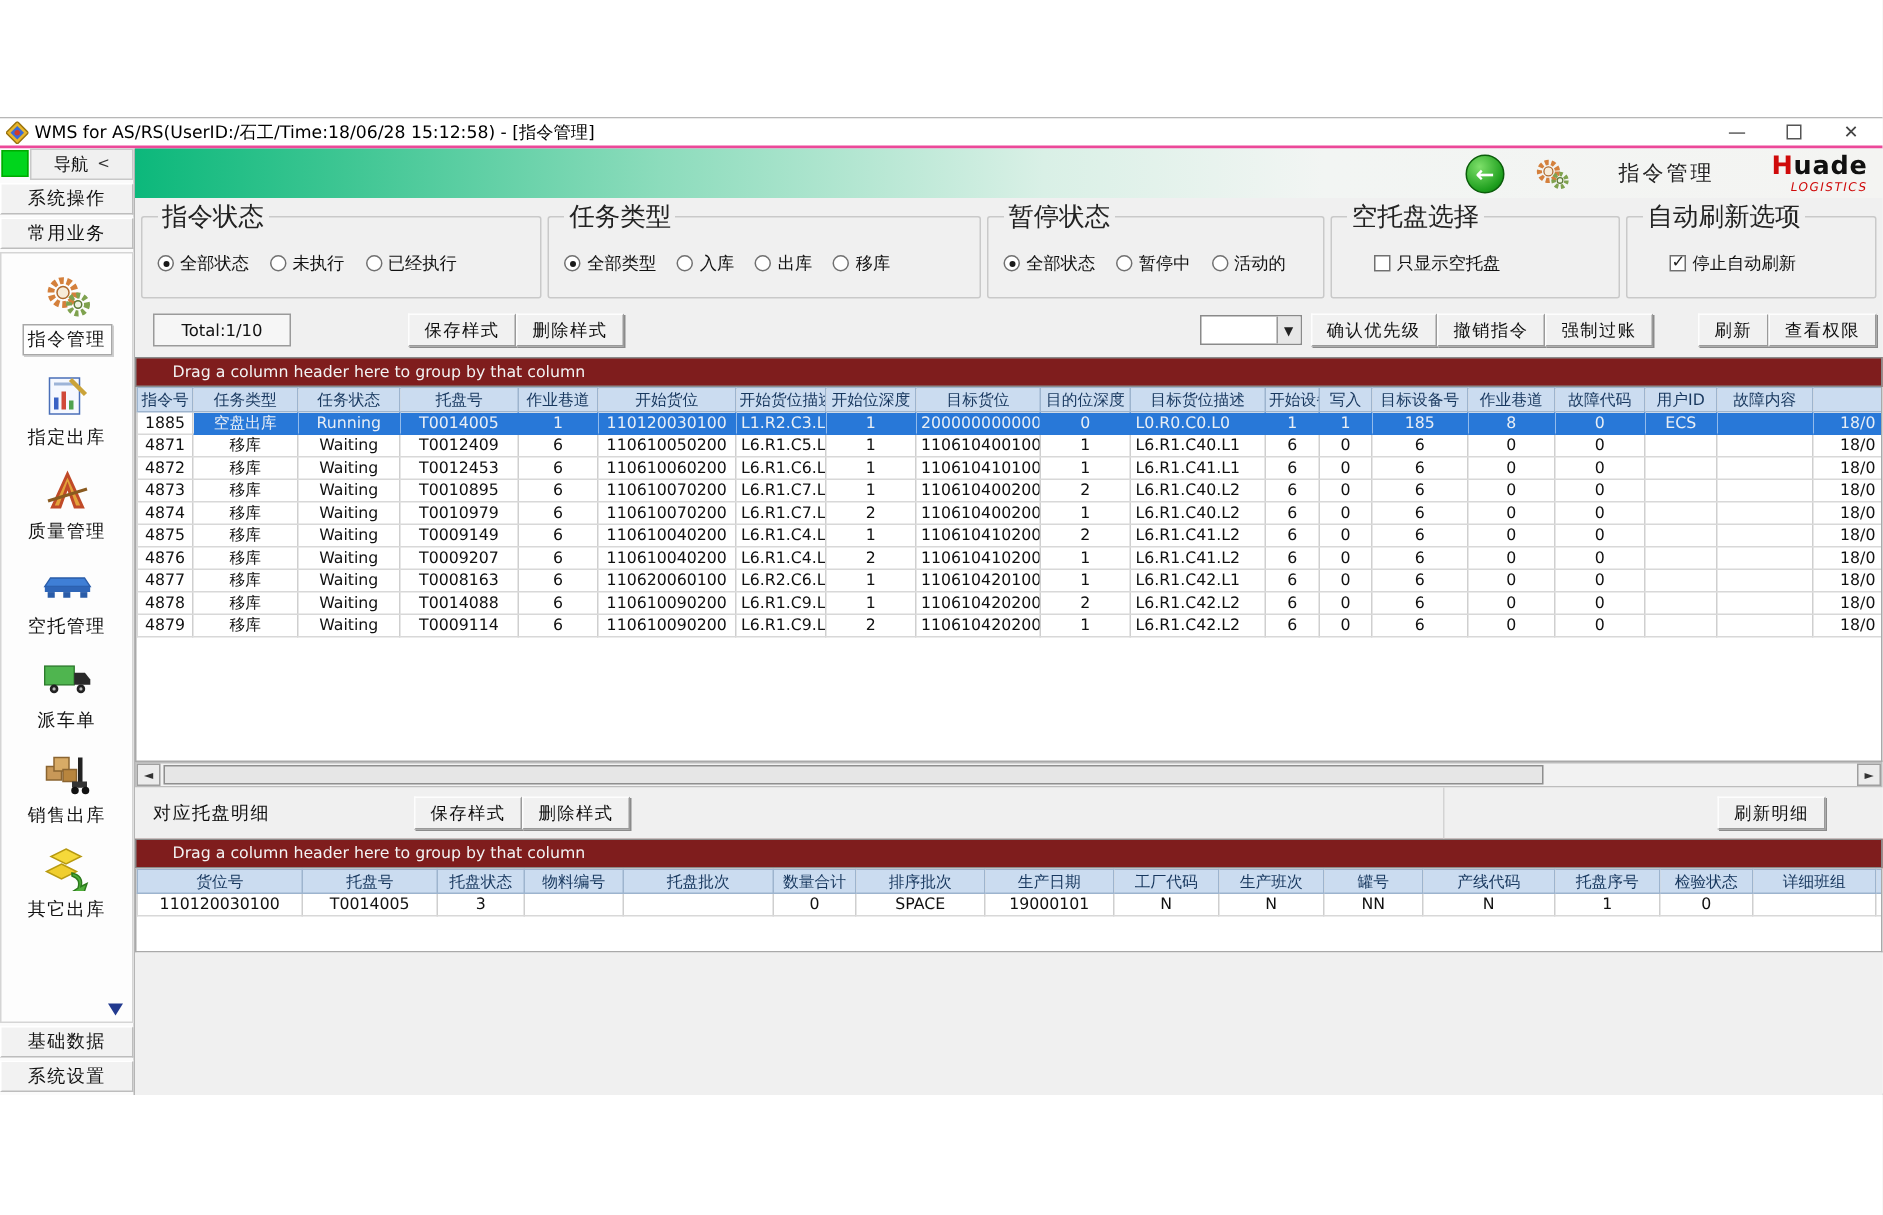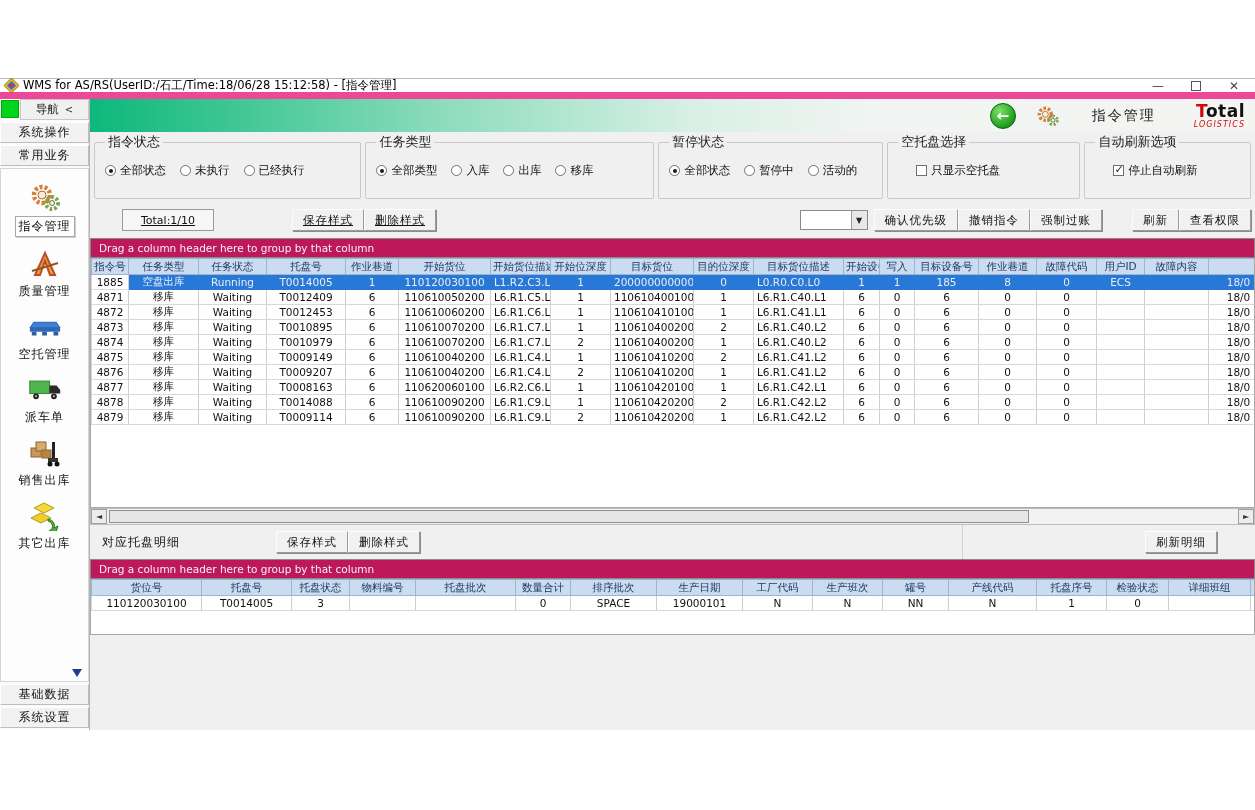--- a/index.html
+++ b/index.html
@@ -5,21 +5,21 @@
   * { box-sizing: border-box; }
   html,body { margin:0; padding:0; }
   body {
     width:1255px; height:810px; background:#ffffff; overflow:hidden;
     font-family:"DejaVu Sans","Liberation Sans",sans-serif; font-size:11px; color:#111;
     position:relative;
   }
   .window { position:absolute; left:0; top:78px; width:1255px; height:652px;
     background:#f0f0f0; border:1px solid #b7b7b7; border-left:none; border-right:none; }
   
-  .titlebar { height:20px; background:#ffffff; display:flex; align-items:center; padding:0 4px; border-bottom:7px solid #ec4899; }
+  .titlebar { height:20px; background:#ffffff; display:flex; align-items:center; padding:0 4px; border-bottom:2px solid #ec4899; }
   .titlebar .appicon { width:15px; height:15px; margin-right:4px; flex:0 0 auto; }
   .titlebar .title { font-size:11.5px; color:#000; white-space:nowrap; }
   .win-controls { margin-left:auto; display:flex; gap:26px; padding-right:10px; }
   .win-btn { font-size:12px; color:#444; width:14px; text-align:center; cursor:default; line-height:14px; }
   .win-restore { font-size:10px; border:1px solid #555; width:10px; height:10px; margin-top:2px; }
   
   .appbody { display:flex; height:631px; }
   .sidebar { width:90px; flex:0 0 90px; background:#fbfbfb; border-right:1px solid #b5b5b5; display:flex; flex-direction:column; }
   .nav-head { display:flex; height:21px; }
   .green-sq { width:18px; height:18px; background:#00d51c; border:1px solid #0a0; margin:1px; }
@@ -40,41 +40,41 @@
   .back-btn { width:26px; height:26px; border-radius:50%; background:radial-gradient(circle at 35% 30%, #7ee06a, #1d9e1d 70%, #0c6b0c); border:1px solid #0a5c0a;
     color:#fff; display:flex; align-items:center; justify-content:center; font-size:15px; font-weight:bold; }
   .banner-title { font-size:14px; color:#222; letter-spacing:2px; margin:0 14px; }
   .logo { line-height:1; text-align:right; margin-left:6px; }
   .logo-top { font-size:17px; font-weight:bold; color:#111; letter-spacing:0.5px; }
   .logo-top::first-letter { color:#cf0a0a; }
   .logo-bottom { font-size:8px; font-style:italic; font-weight:normal; color:#cf0a0a; letter-spacing:1px; margin-top:1px; }
   
   .filters { height:70px; flex:0 0 70px; display:flex; gap:4px; padding:1px 4px 3px 4px; background:#f0f0f0; }
   fieldset.fgroup { border:1px solid #c9c9c9; border-radius:2px; margin:0; padding:2px 6px 2px 10px; background:#f0f0f0; }
-  fieldset.fgroup legend { font-size:13px; padding:0 3px; color:#222; }
+  fieldset.fgroup legend { font-size:17px; padding:0 3px; color:#222; }
   .fg-row { display:flex; align-items:center; gap:14px; margin-top:10px; flex-wrap:nowrap; }
   .opt { display:flex; align-items:center; gap:4px; white-space:nowrap; font-size:11.5px; }
   .radio { width:11px; height:11px; border-radius:50%; background:#fff; border:1px solid #707070; position:relative; flex:0 0 auto; }
   .radio.checked::after { content:""; position:absolute; left:2.5px; top:2.5px; width:4px; height:4px; border-radius:50%; background:#1a1a1a; }
   .checkbox { width:11px; height:11px; background:#fff; border:1px solid #707070; position:relative; flex:0 0 auto; }
   .checkbox.checked::after { content:"✓"; position:absolute; left:0px; top:-3px; font-size:11px; color:#222; }
   .fw-1 { flex:2.35; } .fw-2 { flex:2.55; } .fw-3 { flex:1.95; } .fw-4 { flex:1.65; } .fw-5 { flex:1.4; }
   .fg-center { justify-content:flex-start; padding-left:18px; }
   
-  .toolbar { height:36px; flex:0 0 36px; background:#f0f0f0; display:flex; align-items:center; padding:0 20px; position:relative;text-decoration:underline; }
+  .toolbar { height:36px; flex:0 0 36px; background:#f0f0f0; display:flex; align-items:center; padding:0 0; position:relative; }
   .total-box { width:92px; height:22px; border:1px solid #9a9a9a; background:#f6f6f6; display:flex; align-items:center; justify-content:center; font-size:11px; margin-left:12px; }
   .btn { height:22px; background:#f1f1f1; border:1px solid #9a9a9a; border-top-color:#fdfdfd; border-left-color:#fdfdfd;
     box-shadow:1px 1px 0 #8b8b8b; font-size:11.5px; padding:0 10px; display:flex; align-items:center; justify-content:center; white-space:nowrap; letter-spacing:1px; }
   .style-btns { display:flex; margin-left:78px; }
   .right-cluster { position:absolute; right:4px; display:flex; align-items:center; }
   .dropdown { width:68px; height:20px; background:#fff; border:1px solid #8a8a8a; display:flex; align-items:center; justify-content:flex-end; margin-right:6px; }
   .dd-arrow { width:16px; height:18px; background:#e7e7e7; border-left:1px solid #9a9a9a; display:flex; align-items:center; justify-content:center; font-size:8px; color:#222; }
   .gap12 { width:30px; }
   
-  .grouphint { height:20px; flex:0 0 20px; background:#be185d; color:#f3f3f3; display:flex; align-items:center; padding-left:8px; font-size:10.5px; border:1px solid #8a8a8a; }
+  .grouphint { height:20px; flex:0 0 20px; background:#7f1d1d; color:#f3f3f3; display:flex; align-items:center; padding-left:24px; font-size:10.5px; border:1px solid #8a8a8a; }
   
   .gridwrap { flex:0 0 250px; height:250px; background:#fff; overflow:hidden; border:1px solid #a9a9a9; border-top:none; position:relative; }
   table.grid { border-collapse:collapse; table-layout:fixed; font-size:10.5px; }
   table.grid th { background:#cbdcf0; color:#17375e; font-weight:normal; border:1px solid #9db4ce; height:16px; padding:0 2px; overflow:hidden; white-space:nowrap; }
   table.grid td { border:1px solid #d8d8d8; border-right-color:#cfcfcf; height:15px; padding:0 3px; text-align:center; overflow:hidden; white-space:nowrap; background:#fff; }
   table.grid td.left { text-align:left; }
   table.grid tr.sel td.hl { background:#2878d8; color:#e8eef5; border-color:#2878d8; }
   
   .hscroll { height:17px; flex:0 0 17px; background:#f2f2f2; border:1px solid #bdbdbd; display:flex; align-items:center; }
   .sb-btn { width:16px; height:15px; background:#ececec; border:1px solid #9f9f9f; font-size:8px; display:flex; align-items:center; justify-content:center; color:#333; flex:0 0 auto; }
@@ -132,20 +132,33 @@
                 <circle cx="13" cy="13" r="8" fill="none" stroke="#d4803c" stroke-width="4.5" stroke-dasharray="3 2"></circle>
                 <circle cx="13" cy="13" r="4" fill="#f7ecd9" stroke="#b06a2e"></circle>
                 <circle cx="23" cy="21" r="6" fill="none" stroke="#7fa24f" stroke-width="4" stroke-dasharray="2.5 2"></circle>
                 <circle cx="23" cy="21" r="2.5" fill="#eef3e2" stroke="#5d7a38"></circle>
               </svg>
             </span>
             <div class="lbl">指令管理</div>
           </div>
           <div class="side-item">
             <span class="icon">
+              <svg width="32" height="30" viewBox="0 0 32 30">
+                <rect x="4" y="3" width="20" height="24" fill="#f5f8ff" stroke="#4a6fb8"></rect>
+                <rect x="7" y="16" width="3" height="8" fill="#3a62c4"></rect>
+                <rect x="12" y="12" width="3" height="12" fill="#d0483a"></rect>
+                <rect x="17" y="18" width="3" height="6" fill="#4fa24f"></rect>
+                <rect x="7" y="6" width="14" height="2" fill="#9db4d8"></rect>
+                <line x1="18" y1="4" x2="28" y2="14" stroke="#caa33a" stroke-width="3"></line>
+              </svg>
+            </span>
+            <div class="lbl">指定出库</div>
+          </div>
+          <div class="side-item">
+            <span class="icon">
               <svg width="34" height="30" viewBox="0 0 34 30">
                 <path d="M17 4 L7 26 L12 26 L17 12 L22 26 L27 26 Z" fill="#e2a23a" stroke="#c04a28" stroke-width="2"></path>
                 <line x1="4" y1="22" x2="30" y2="14" stroke="#8a5a20" stroke-width="2"></line>
               </svg>
             </span>
             <div class="lbl">质量管理</div>
           </div>
           <div class="side-item">
             <span class="icon">
               <svg width="36" height="26" viewBox="0 0 36 26">
@@ -210,21 +223,21 @@
         <span class="icon">
           <svg width="26" height="24" viewBox="0 0 30 28">
             <circle cx="13" cy="12" r="7" fill="none" stroke="#d4803c" stroke-width="4" stroke-dasharray="3 2"></circle>
             <circle cx="13" cy="12" r="3.5" fill="#f7ecd9" stroke="#b06a2e"></circle>
             <circle cx="22" cy="19" r="5" fill="none" stroke="#7fa24f" stroke-width="3.5" stroke-dasharray="2.5 2"></circle>
             <circle cx="22" cy="19" r="2.2" fill="#eef3e2" stroke="#5d7a38"></circle>
           </svg>
         </span>
         <span class="banner-title">指令管理</span>
         <div class="logo">
-          <div class="logo-top">Total</div>
+          <div class="logo-top">Huade</div>
           <div class="logo-bottom">LOGISTICS</div>
         </div>
       </div>
 
       <div class="filters" id="filters">
           <fieldset class="fgroup fw-1">
             <legend>指令状态</legend>
             <div class="fg-row">
               <span class="opt">
                 <i class="radio checked"></i>

